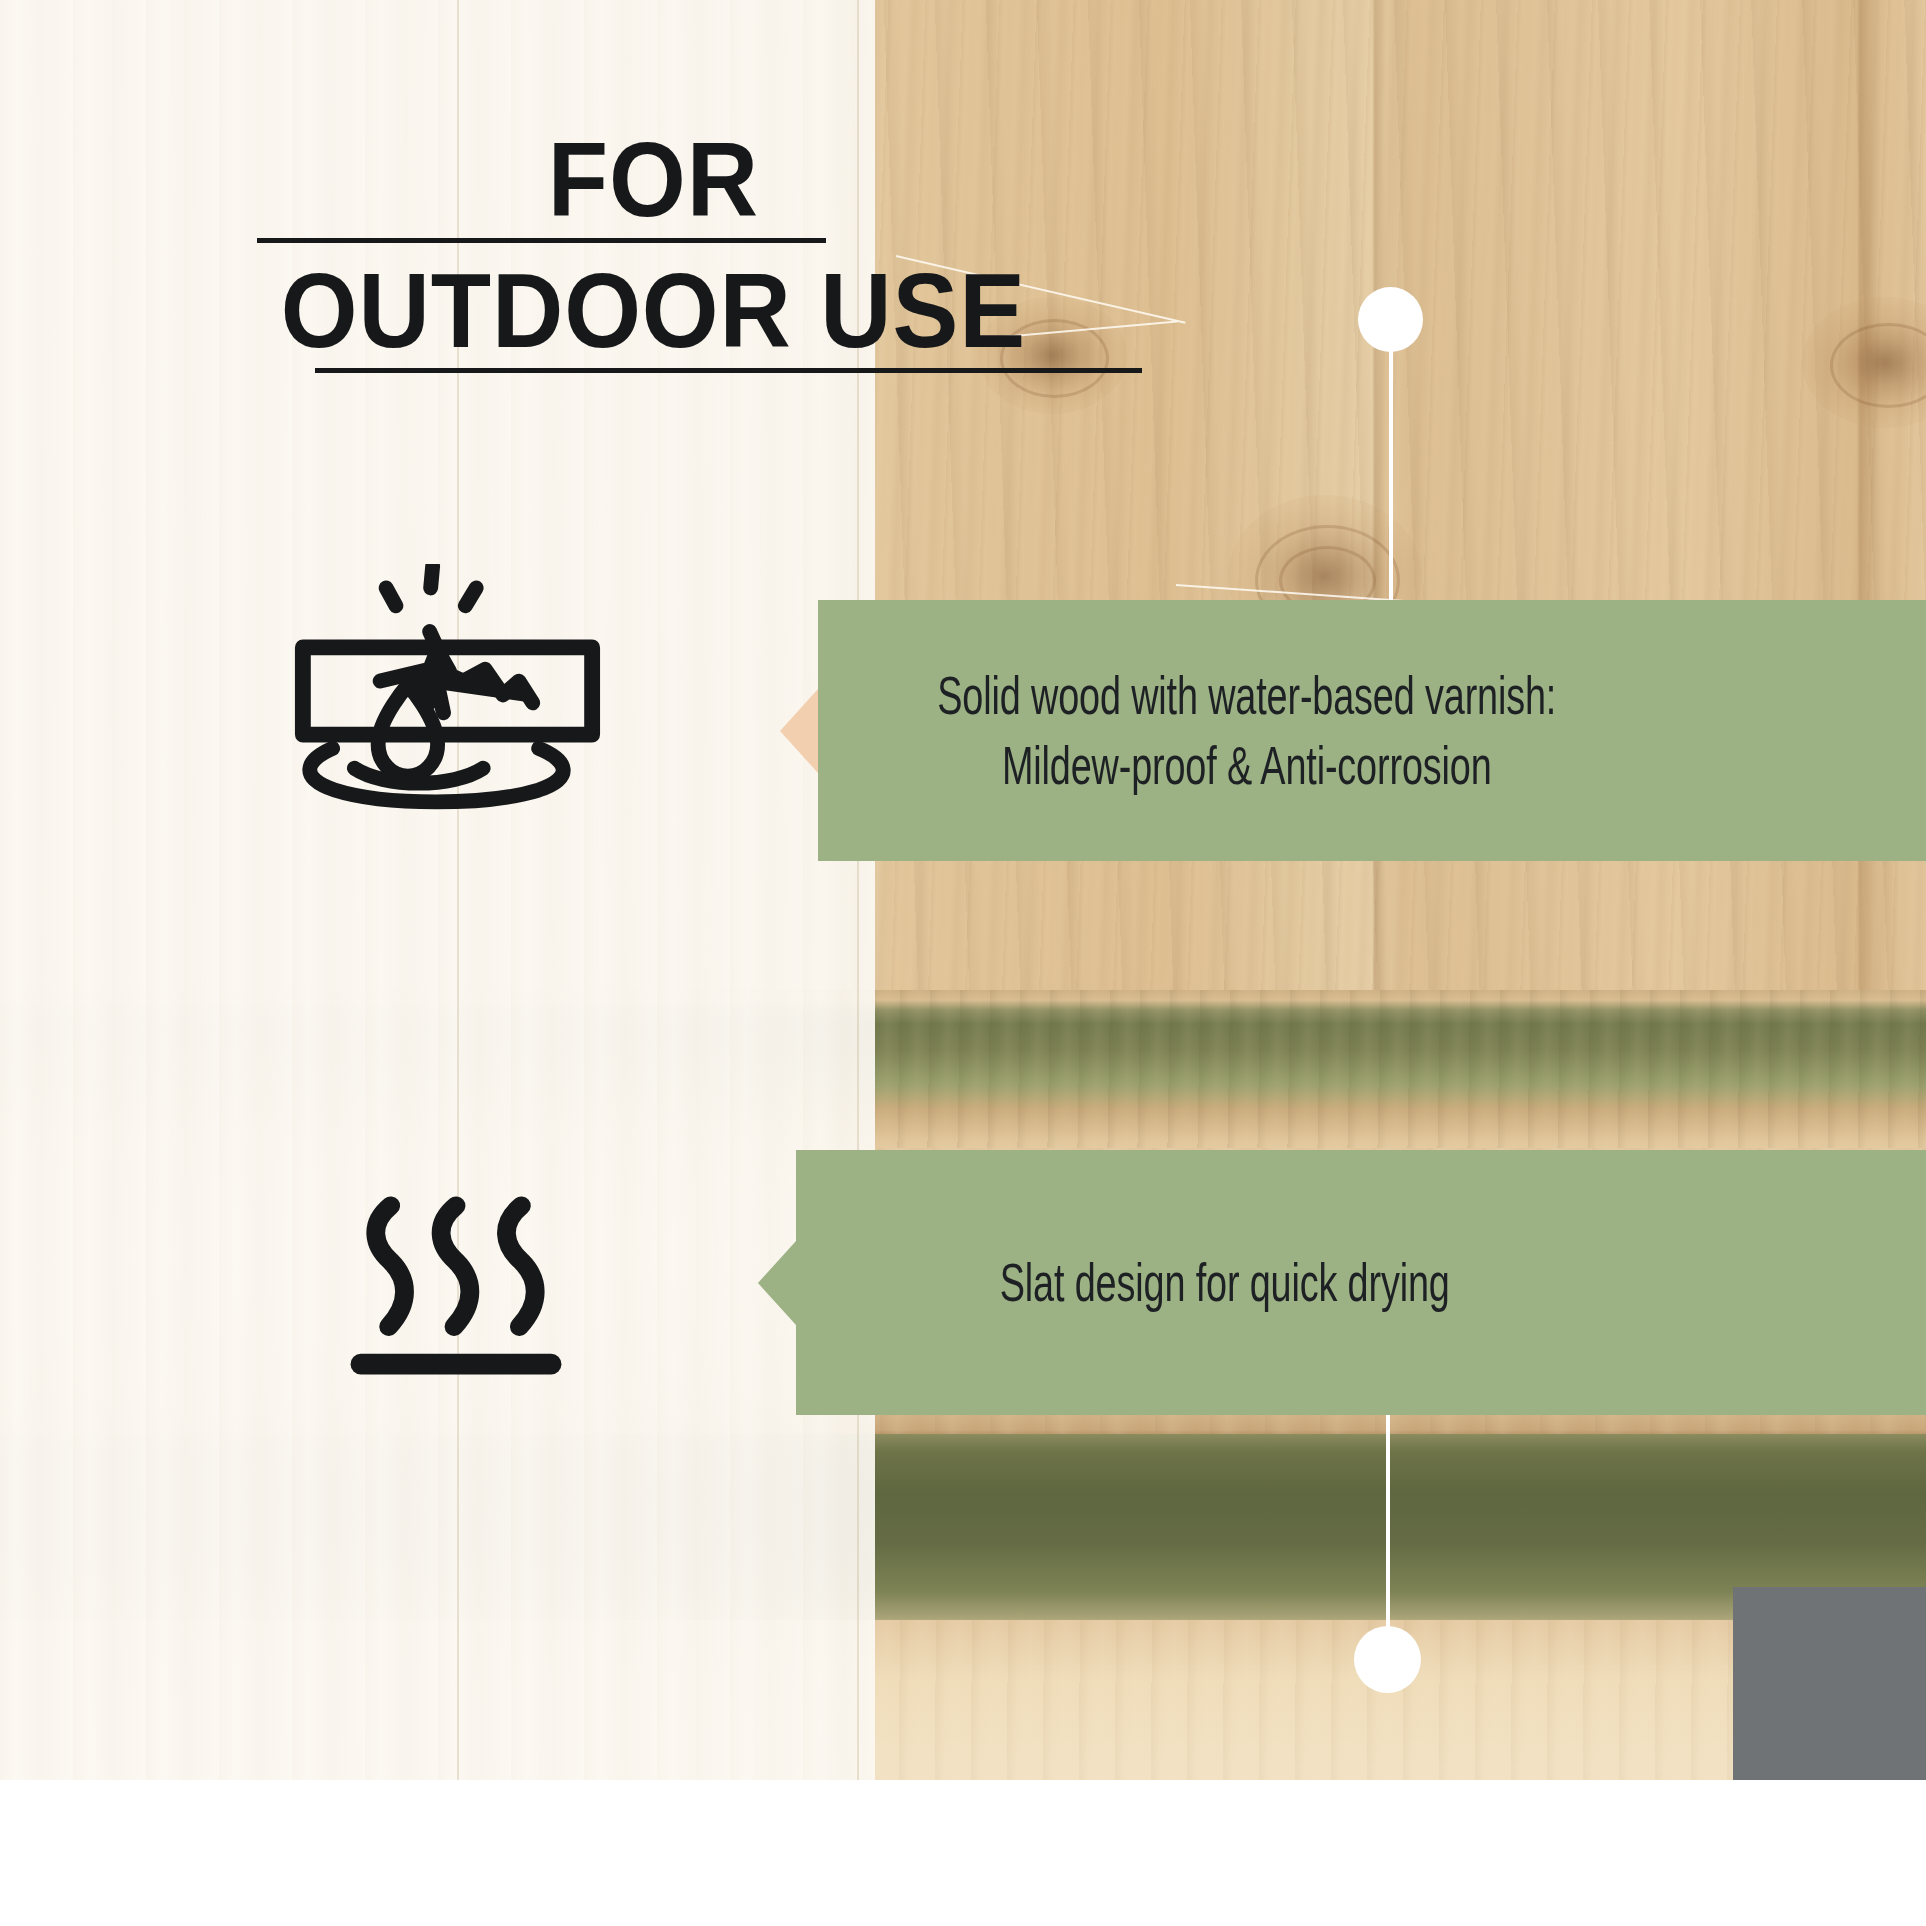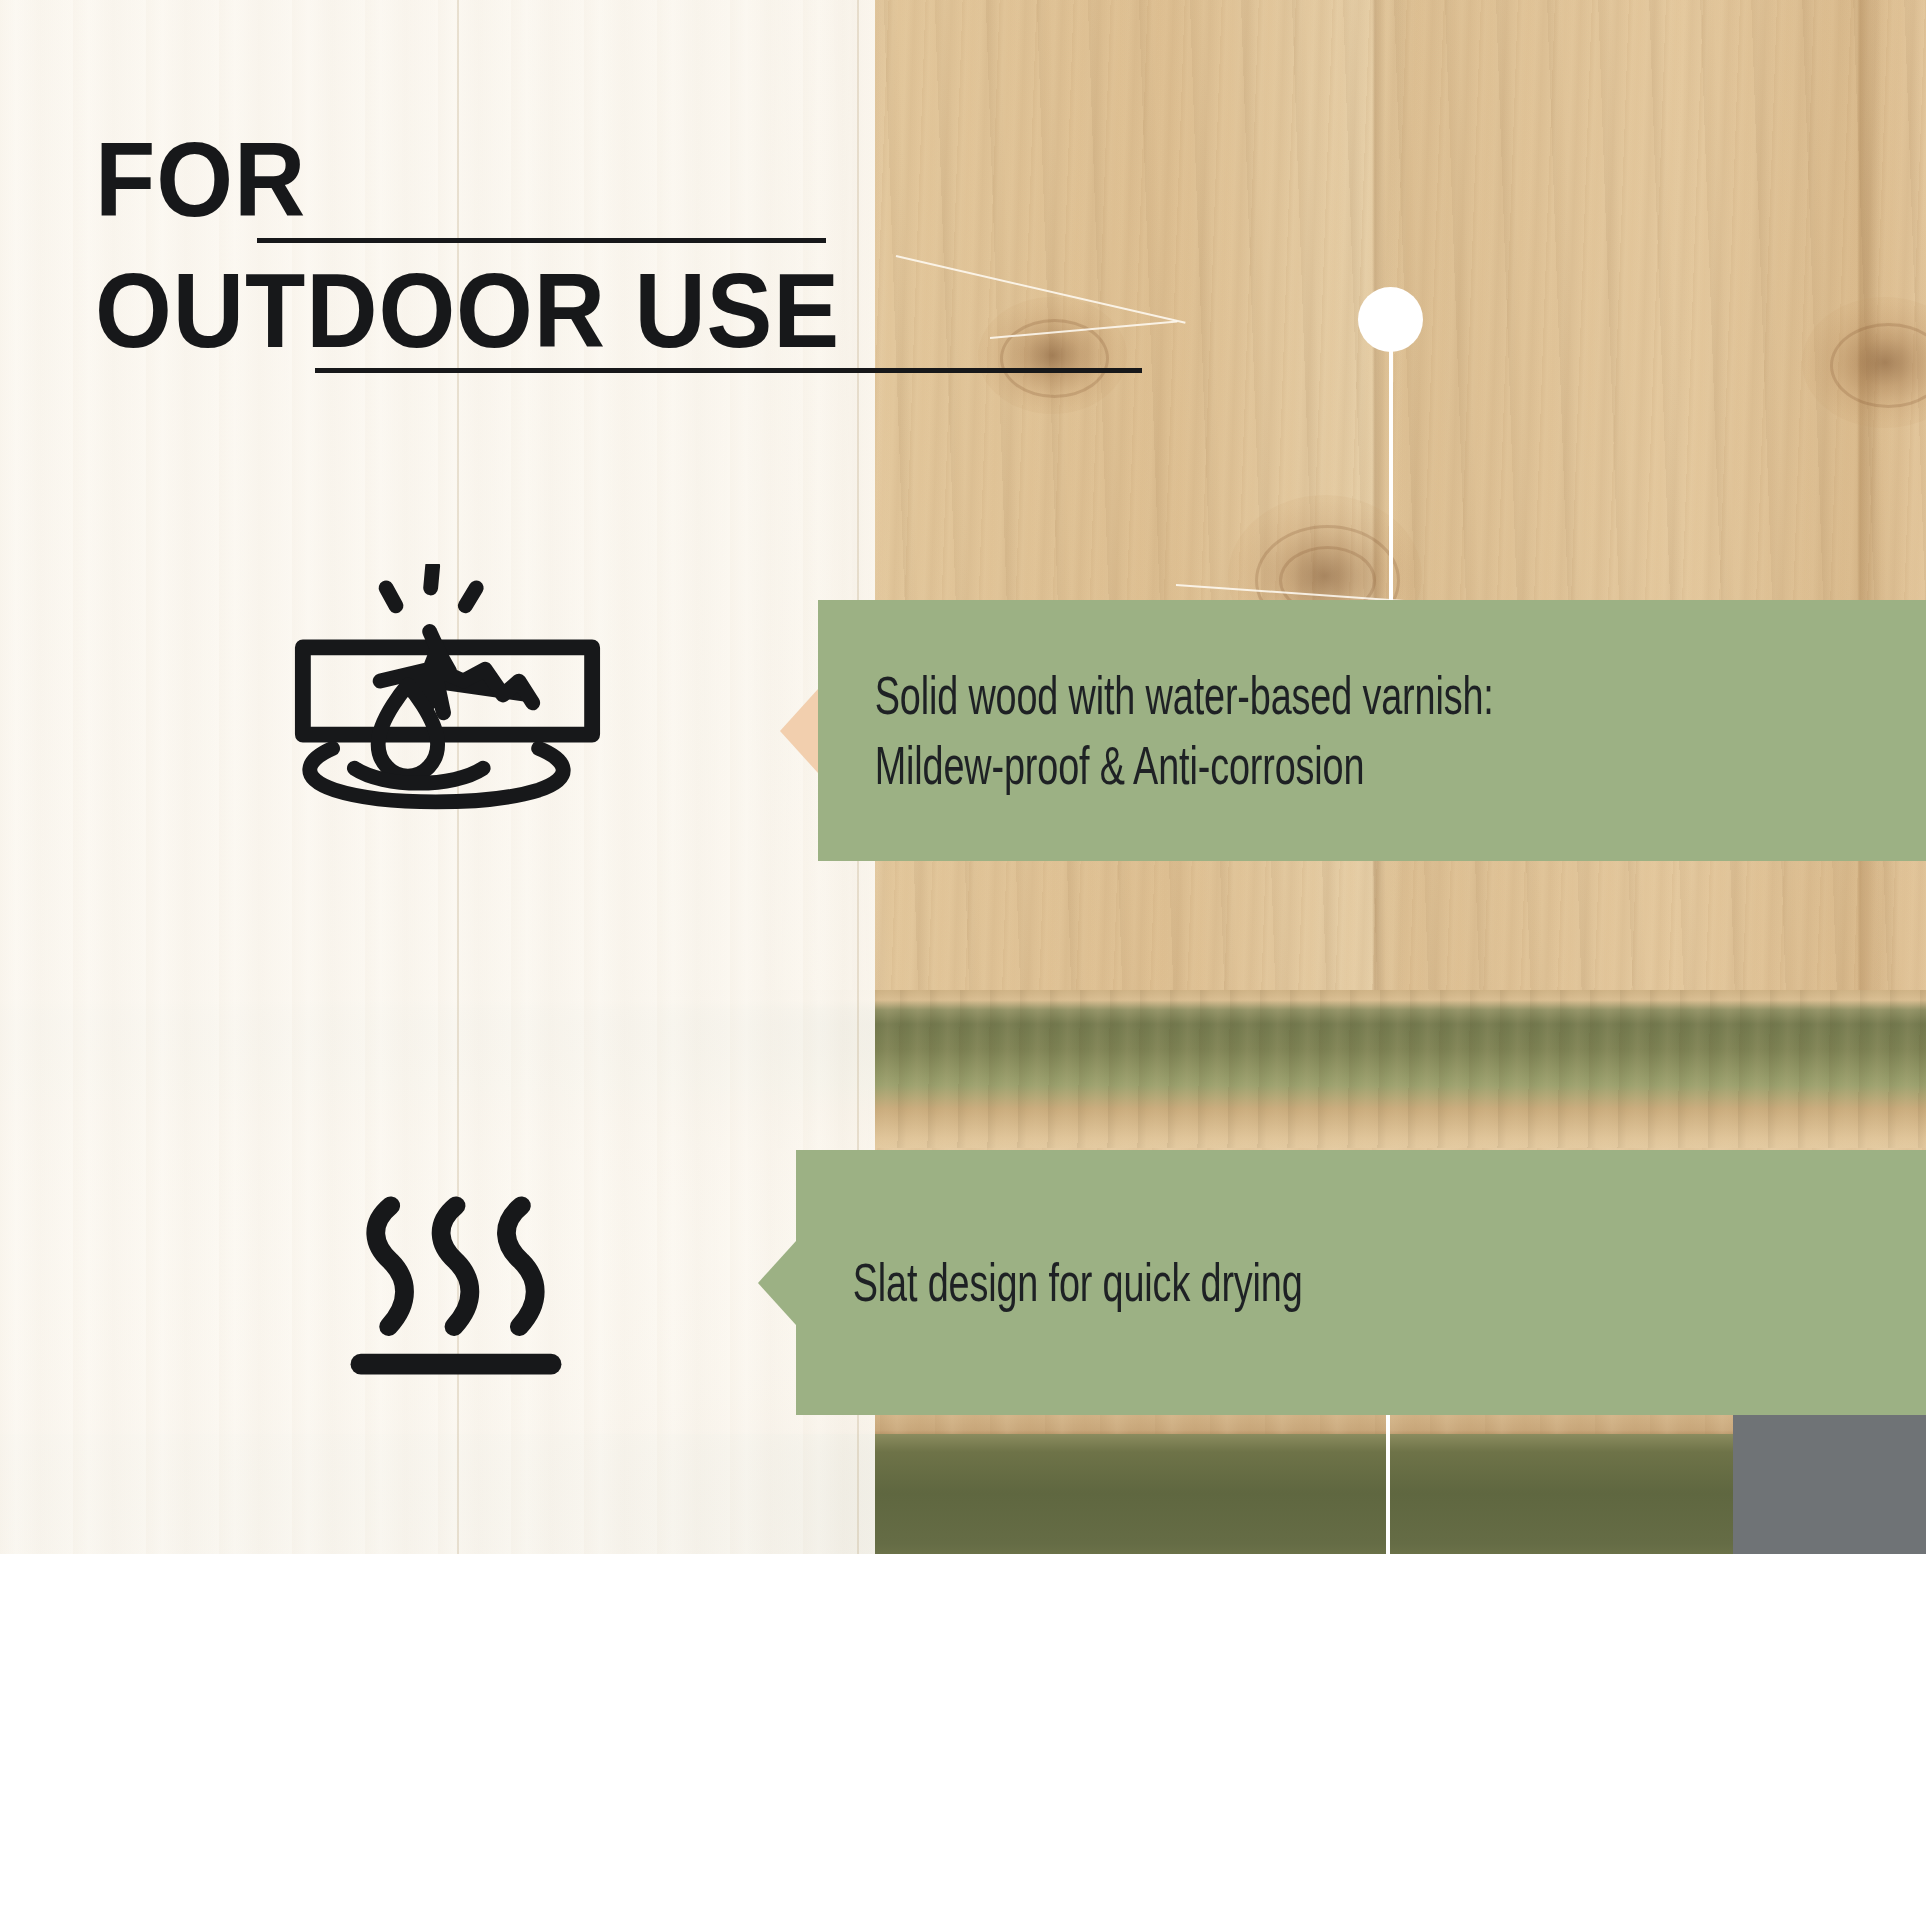--- a/index.html
+++ b/index.html
@@ -7,23 +7,24 @@
     padding: 0;
     background: #ffffff;
   }
   body {
     font-family: "Liberation Sans", sans-serif;
   }
 
   #poster {
     position: relative;
     width: 1927px;
-    height: 1554px;
+    height: 1780px;
     overflow: hidden;
     background: #15803d;
+    text-align: center;
   }
 
   
   .photo {
     position: absolute;
     inset: 0;
     overflow: hidden;
   }
 
   

